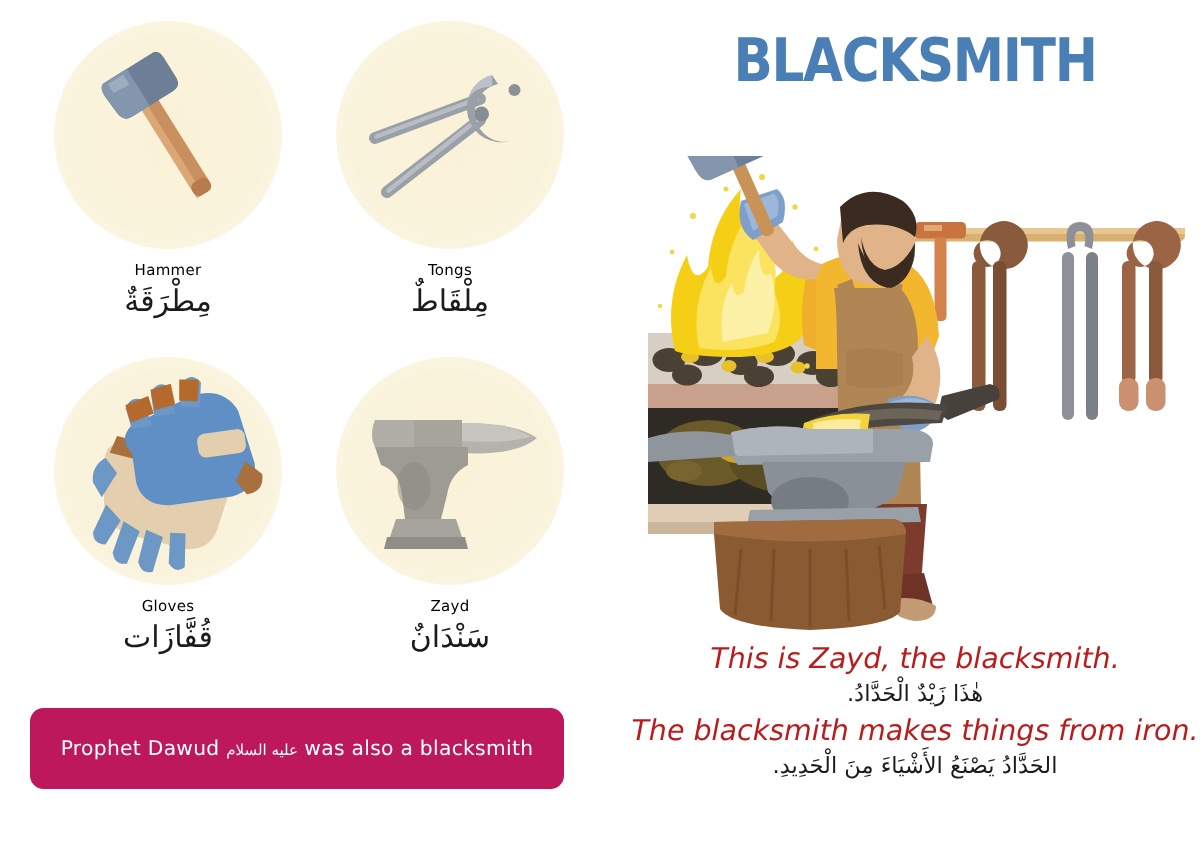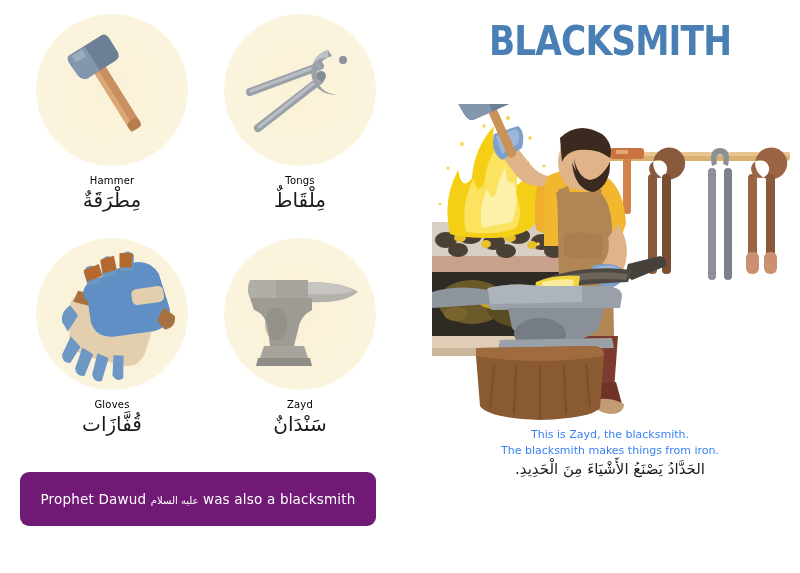--- a/index.html
+++ b/index.html
@@ -32,21 +32,21 @@
     font-family:"DejaVu Sans", sans-serif;font-weight:400;
   }
   .label-ar{
     font-size:20px;color:#1b1b1b;margin-top:2px;direction:rtl;
     font-family:"DejaVu Sans", sans-serif;
   }
 
   
   .banner{
     position:absolute;left:20px;top:472px;width:356px;height:54px;
-    background:#701a75;border-radius:9px;
+    background:#be185d;border-radius:9px;
     display:flex;flex-direction:column;align-items:center;justify-content:center;
     box-sizing:border-box;padding:4px 10px;
   }
   .banner-en{
     color:#ffffff;font-size:13.5px;letter-spacing:.2px;white-space:nowrap;
     font-family:"DejaVu Sans", sans-serif;
   }
   .banner-en .hon{font-size:10px;}
   .banner-ar{
     color:#ffffff;font-size:14px;direction:rtl;margin-top:3px;white-space:nowrap;
@@ -64,21 +64,21 @@
   .title-ar{
     position:absolute;left:420px;top:66px;width:380px;text-align:center;
     font-family:"DejaVu Sans", sans-serif;font-size:20px;color:#1b1b1b;direction:rtl;
   }
   .scene{
     position:absolute;left:432px;top:104px;width:362px;height:318px;
   }
   .caption{
     position:absolute;left:420px;top:428px;width:380px;text-align:center;
   }
-  .cap-en{font-family:"DejaVu Sans", sans-serif;font-size:11px;color:#3b82f6;margin-bottom:3px;}
+  .cap-en{font-family:"DejaVu Sans", sans-serif;font-size:19px;color:#b91c1c;margin-bottom:3px;font-style:italic;}
   .cap-ar{font-family:"DejaVu Sans", sans-serif;font-size:15px;color:#1b1b1b;direction:rtl;margin-bottom:5px;}
 
   svg{display:block;}
 </style>
 </head>
 <body>
 
 <div class="page">
 
   <div class="vocab-grid">
@@ -317,17 +317,18 @@
           <path d="M84 262 L82 310"></path>
           <path d="M108 262 L108 314"></path>
         <path d="M132 262 L134 310"></path>
           <path d="M154 260 L158 302"></path>
       </g>
     </svg>
   </div>
 
   <div class="caption">
     <div class="cap-en">This is Zayd, the blacksmith.</div>
+    <div class="cap-ar">هٰذَا زَيْدٌ الْحَدَّادُ.</div>
     <div class="cap-en">The blacksmith makes things from iron.</div>
     <div class="cap-ar">الحَدَّادُ يَصْنَعُ الأَشْيَاءَ مِنَ الْحَدِيدِ.</div>
   </div>
 
 </div>
 
 </body></html>

